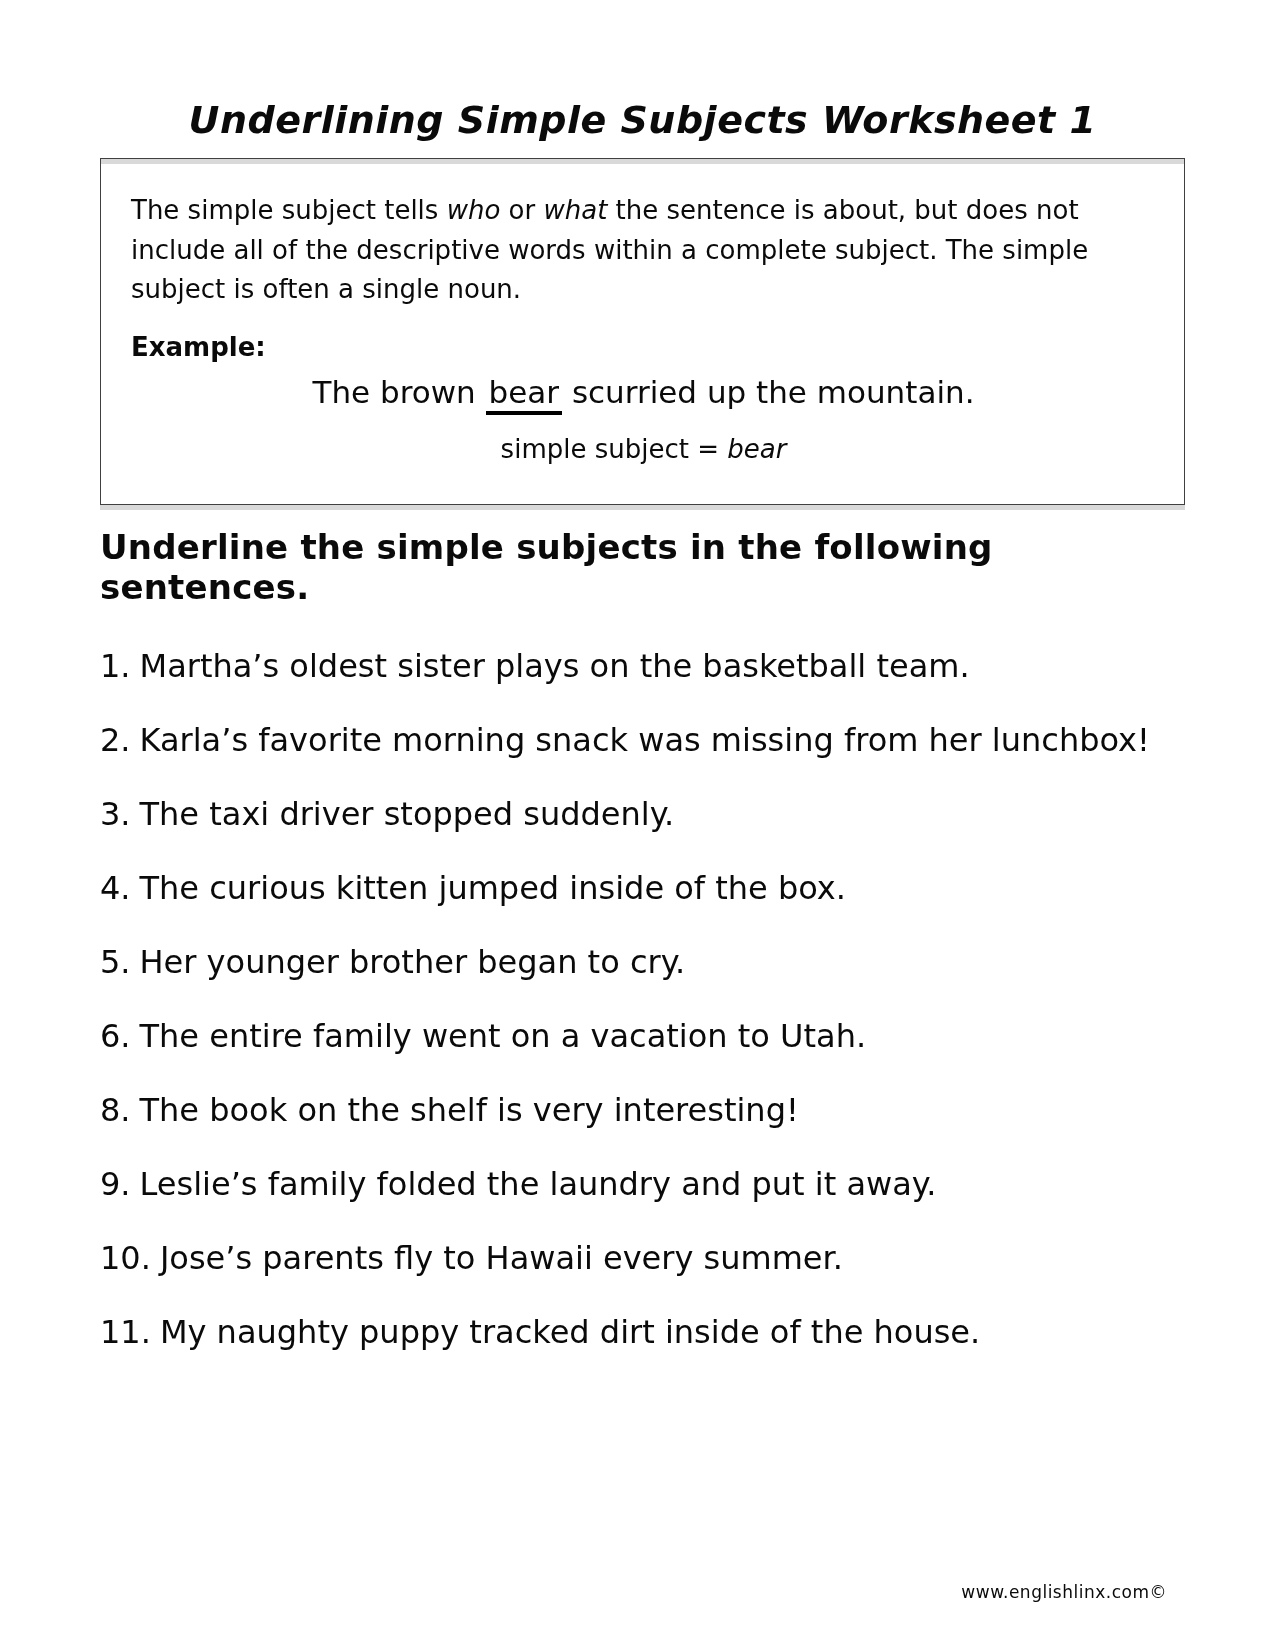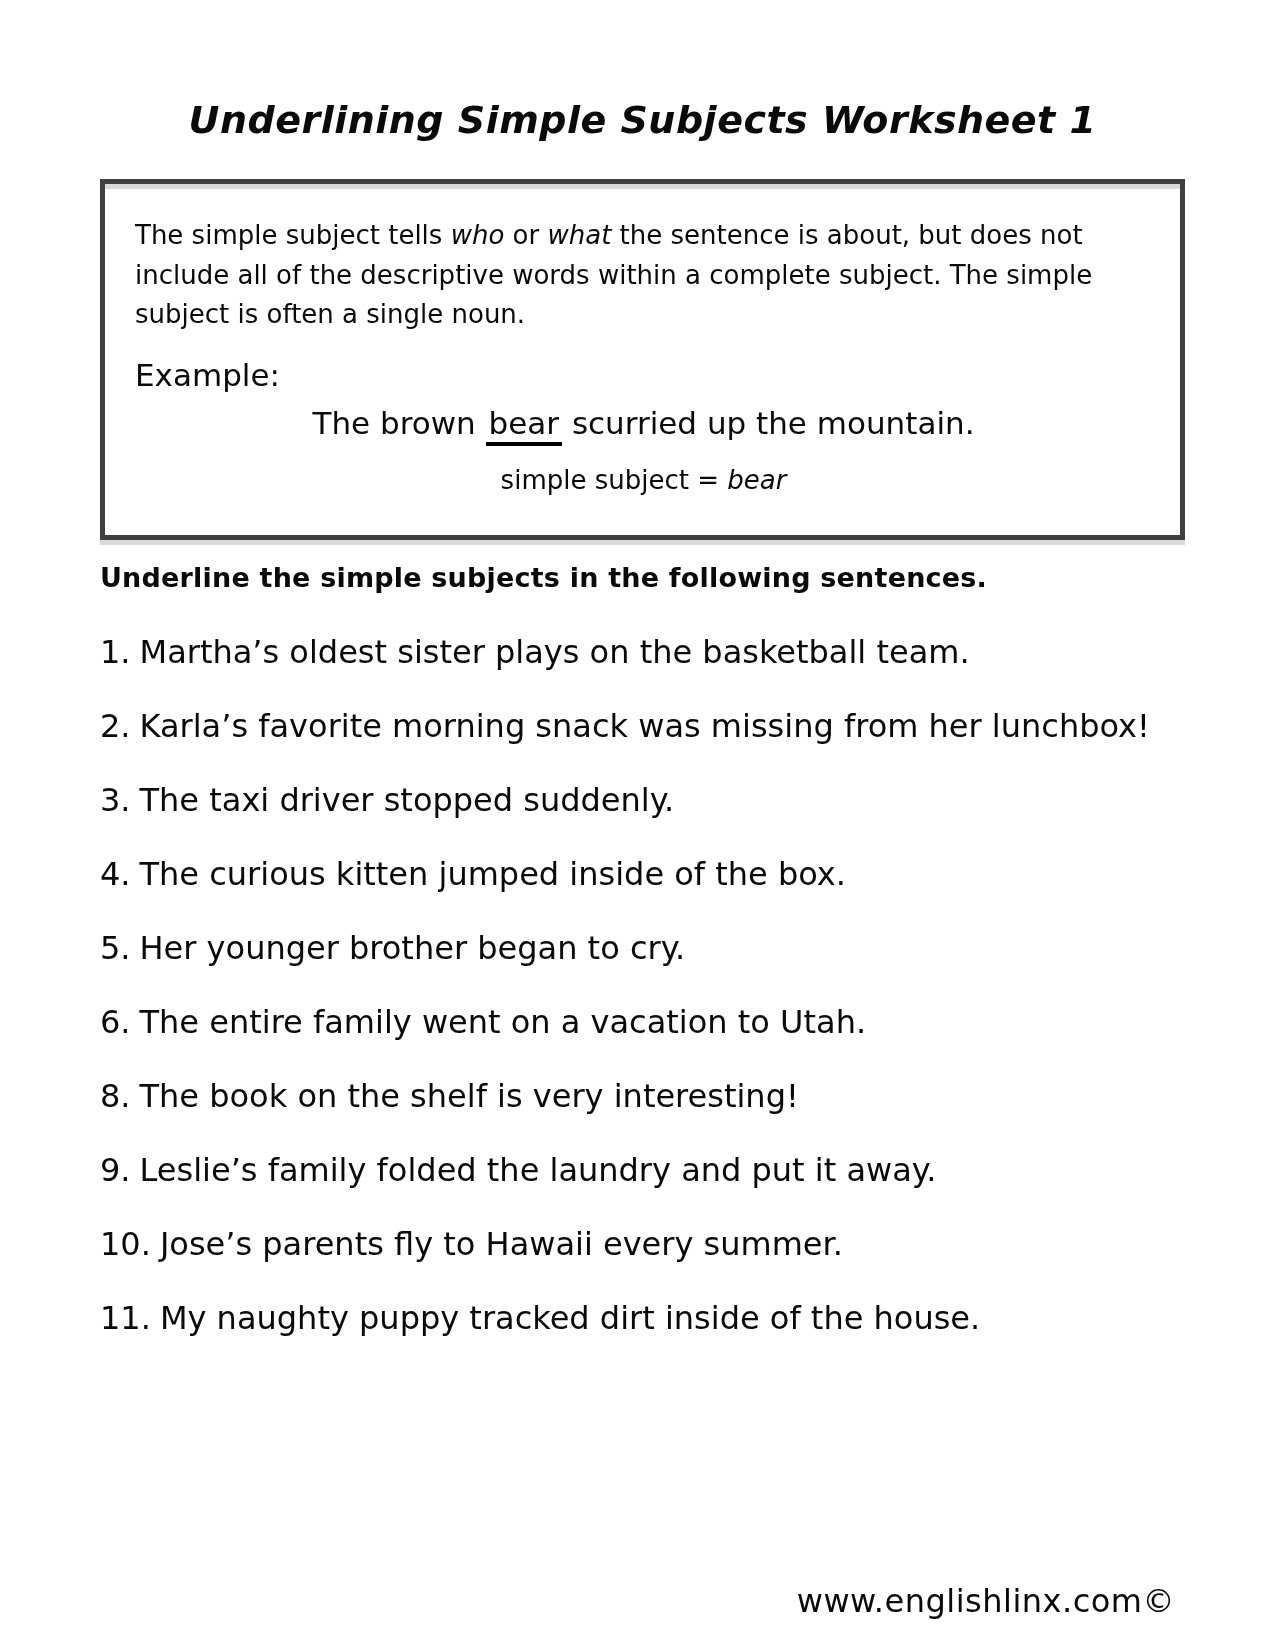--- a/index.html
+++ b/index.html
@@ -44,75 +44,75 @@
     margin-top: 40px;
     text-align: center;
     font-size: 38px;
     font-weight: 700;
     letter-spacing: 0.5px;
     font-style: italic;
   }
 
   
   .def-box {
-    margin-top: 37px;
-    border: 5px solid #404040;
+    margin-top: 16px;
+    border: 1px solid #404040;
     box-shadow: 0 5px 0 0 #d9d9d9, inset 0 5px 0 0 #d9d9d9;
     padding: 32px 28px 40px 30px;
   }
   .def-text {
     font-size: 26px;
     line-height: 1.52;
   }
   .def-text .ital { font-style: italic; }
   .example-label {
     margin-top: 22px;
-    font-size: 31px;
-    font-weight: 400;
+    font-size: 26px;
+    font-weight: 700;
   }
   .example-sentence {
     margin-top: 12px;
     text-align: center;
     font-size: 31px;
   }
   .underlined-word {
     border-bottom: 4px solid #000;
     padding: 0 3px 1px 3px;
   }
   .example-answer {
     margin-top: 24px;
     text-align: center;
     font-size: 26px;
   }
   .example-answer .ital { font-style: italic; }
 
   
   .directions {
     margin-top: 22px;
-    font-size: 27px;
+    font-size: 34px;
     font-weight: 700;
     letter-spacing: 0.2px;
   }
 
   
   .sentence-list { margin-top: 44px; }
   .sentence {
     font-size: 32px;
     line-height: 30px;
     margin-bottom: 44px;
     white-space: nowrap;
   }
   .sentence .num { margin-right: 9px; }
 
   
   .footer {
     position: absolute;
     top: 1582px;
-    right: 100px;
-    font-size: 32px;
+    right: 108px;
+    font-size: 17px;
     letter-spacing: 0.5px;
   }
 </style>
 </head>
 <body>
 
 <div class="page">
 
 
   <div class="title">Underlining Simple Subjects Worksheet 1</div>

